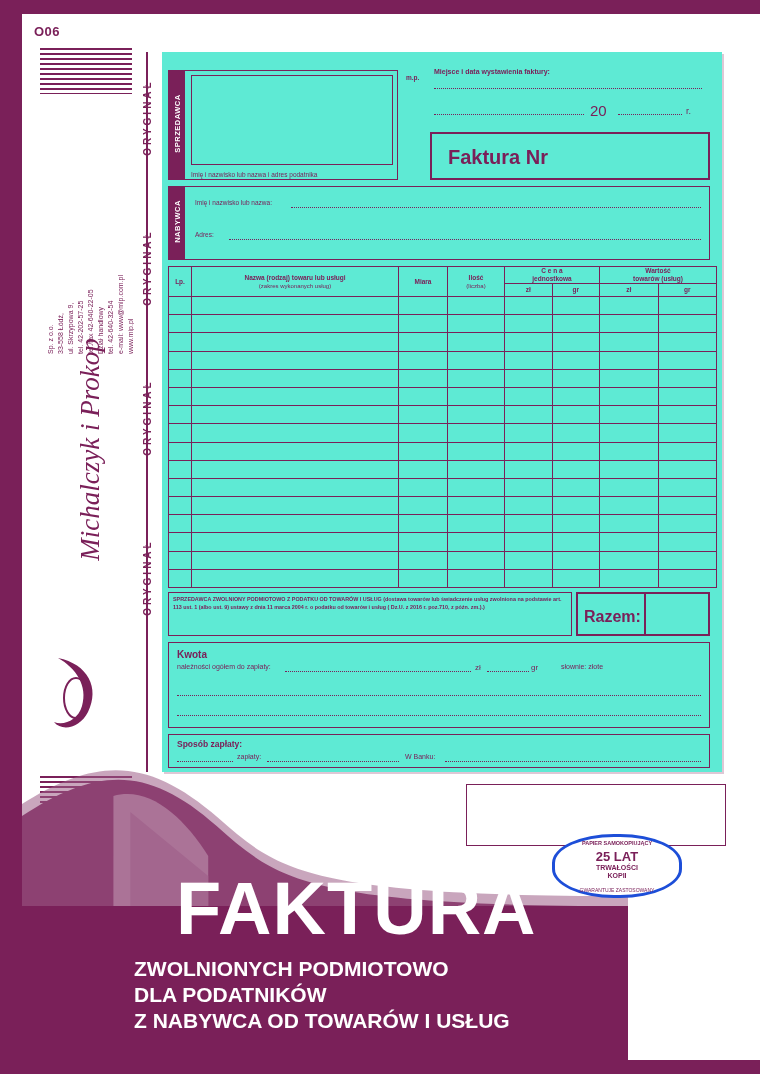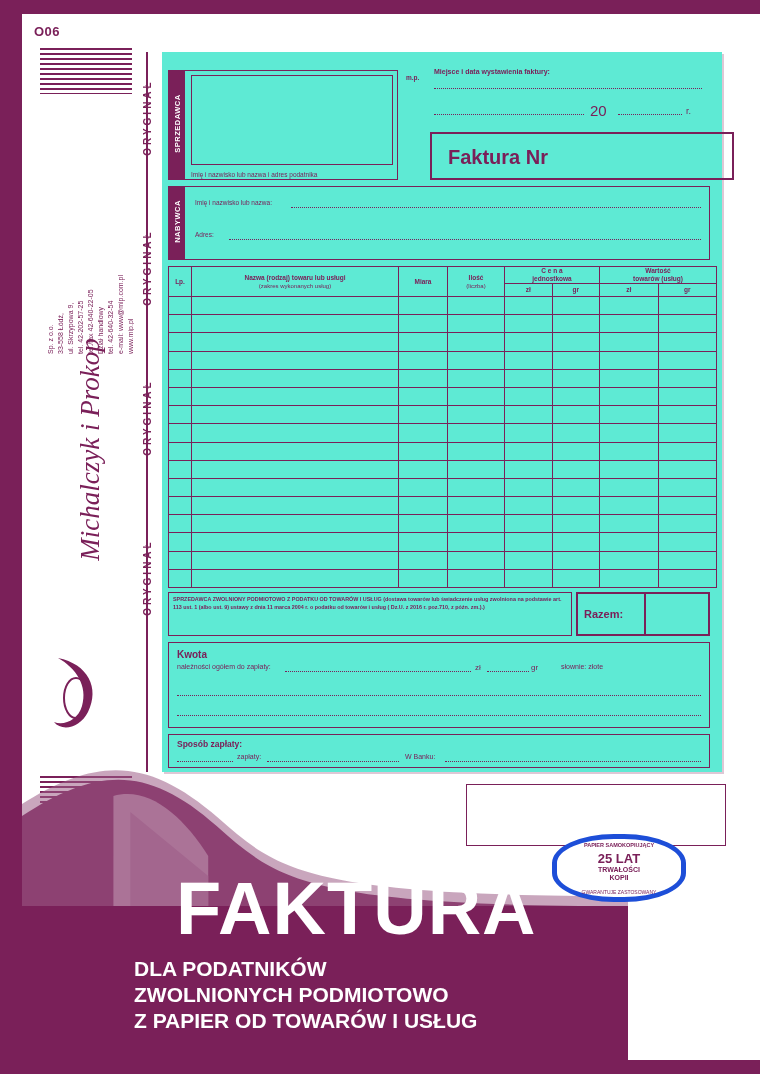--- a/index.html
+++ b/index.html
@@ -98,21 +98,21 @@
     font-size:74px;font-weight:bold;color:#ffffff;letter-spacing:1px;
     font-family:"Liberation Sans", sans-serif;
     margin-left:44px;
   }
   .faktura-sub{
     position:absolute;left:20px;top:198px;width:430px;
     font-size:21px;font-weight:bold;color:#ffffff;line-height:26px;
   }
   .seal{
     position:absolute;left:448px;top:78px;width:124px;height:58px;
-    border:5px solid #1d4ed8;border-radius:62px/29px;
+    border:3px solid #1d4ed8;border-radius:62px/29px;
     background:#ffffff;color:#7a2059;text-align:center;
   }
   .barcode-box{
     position:absolute;left:404px;top:178px;width:186px;height:104px;
     background:#ffffff;border:1px solid #ffffff;
   }
   .bars{
     position:absolute;left:8px;top:6px;width:170px;height:74px;
     background:
       repeating-linear-gradient(to right,#000 0 2px,#fff 2px 4px,#000 4px 5px,#fff 5px 9px,#000 9px 12px,#fff 12px 14px);
@@ -185,21 +185,21 @@
 
       <div class="bx" style="left:268px;top:14px;width:280px;height:60px;border:none;">
         <div class="tinylabel" style="position:absolute;left:4px;top:2px;font-weight:bold;font-size:7px;">Miejsce i data wystawienia faktury:</div>
         <div style="position:absolute;left:4px;top:22px;width:268px;border-bottom:1px dotted #7a2059;"></div>
         <div style="position:absolute;left:4px;top:48px;width:150px;border-bottom:1px dotted #7a2059;"></div>
         <div style="position:absolute;left:160px;top:36px;font-size:15px;color:#7a2059;">20</div>
         <div style="position:absolute;left:188px;top:48px;width:64px;border-bottom:1px dotted #7a2059;"></div>
         <div style="position:absolute;left:256px;top:40px;font-size:9px;color:#7a2059;">r.</div>
       </div>
 
-      <div class="bx" style="left:268px;top:80px;width:304px;height:48px;border-width:2px;">
+      <div class="bx" style="left:268px;top:80px;width:280px;height:48px;border-width:2px;">
         <div style="position:absolute;left:16px;top:12px;font-size:20px;font-weight:bold;color:#7a2059;">Faktura  Nr</div>
       </div>
 
       <div class="bx" style="left:6px;top:134px;width:542px;height:74px;">
         <div class="sideband">
             <span>NABYWCA</span>
           </div>
         <div class="tinylabel" style="position:absolute;left:26px;top:12px;">Imię i nazwisko lub nazwa:</div>
         <div style="position:absolute;left:122px;top:20px;width:410px;border-bottom:1px dotted #7a2059;"></div>
         <div class="tinylabel" style="position:absolute;left:26px;top:44px;">Adres:</div>
@@ -398,21 +398,21 @@
                 <td></td>
               </tr>
           </tbody>
         </table>
       </div>
 
       <div class="bx" style="left:6px;top:540px;width:404px;height:44px;">
         <div style="position:absolute;left:4px;top:3px;right:3px;font-size:5.4px;line-height:7.6px;color:#7a2059;font-weight:bold;">SPRZEDAWCA ZWOLNIONY PODMIOTOWO Z PODATKU OD TOWARÓW I USŁUG  (dostawa towarów lub świadczenie usług zwolniona na podstawie art. 113 ust. 1 (albo ust. 9) ustawy z dnia 11 marca 2004 r. o podatku od towarów i usług ( Dz.U. z 2016 r. poz.710, z późn. zm.).)</div>
       </div>
       <div class="bx" style="left:414px;top:540px;width:134px;height:44px;border-width:2px;">
-        <div style="position:absolute;left:6px;top:14px;font-size:11px;font-weight:bold;color:#7a2059;">Razem:</div>
+        <div style="position:absolute;left:6px;top:14px;font-size:16px;font-weight:bold;color:#7a2059;">Razem:</div>
         <div style="position:absolute;left:66px;top:0;width:2px;height:40px;background:#7a2059;"></div>
       </div>
 
       <div class="bx" style="left:6px;top:682px;width:542px;height:34px;">
         <div style="position:absolute;left:8px;top:4px;font-size:8.5px;font-weight:bold;color:#7a2059;">Sposób zapłaty:</div>
         <div style="position:absolute;left:8px;top:26px;width:56px;border-bottom:1px dotted #7a2059;"></div>
         <div style="position:absolute;left:68px;top:18px;font-size:7px;color:#7a2059;">zapłaty:</div>
         <div style="position:absolute;left:98px;top:26px;width:132px;border-bottom:1px dotted #7a2059;"></div>
         <div style="position:absolute;left:236px;top:18px;font-size:7px;color:#7a2059;">W Banku:</div>
         <div style="position:absolute;left:276px;top:26px;width:256px;border-bottom:1px dotted #7a2059;"></div>
@@ -446,23 +446,23 @@
         <path d="M0,48 C90,0 150,2 232,62 C300,112 330,140 716,140 L716,160 L0,160 Z" fill="#9d5d86" opacity="0.55"></path>
         <g opacity="0.5">
           <path d="M108,40 C150,30 190,60 220,100 L220,160 L108,160 Z" fill="#caa5bd"></path>
           <path d="M128,56 L220,120 L220,160 L128,160 Z" fill="#b98bab"></path>
         </g>
         <rect x="0" y="150" width="716" height="154" fill="#7a2059"></rect>
       </svg>
 
       <div class="faktura-title" style="left:110px;top:110px;">FAKTURA</div>
       <div class="faktura-sub" style="left:112px;top:200px;">
+        <div>ZWOLNIONYCH PODMIOTOWO</div>
         <div>DLA PODATNIKÓW</div>
-        <div>ZWOLNIONYCH PODMIOTOWO</div>
-        <div>Z PAPIER OD TOWARÓW I USŁUG</div>
+        <div>Z NABYWCA OD TOWARÓW I USŁUG</div>
       </div>
 
       <div class="seal" style="left:530px;top:78px;">
         <div style="position:absolute;left:0;top:3px;width:100%;font-size:5.5px;font-weight:bold;">PAPIER SAMOKOPIUJĄCY</div>
         <div style="position:absolute;left:0;top:12px;width:100%;font-size:13px;font-weight:bold;">25 LAT</div>
         <div style="position:absolute;left:0;top:27px;width:100%;font-size:7px;font-weight:bold;">TRWAŁOŚCI</div>
         <div style="position:absolute;left:0;top:35px;width:100%;font-size:7px;font-weight:bold;">KOPII</div>
         <div style="position:absolute;left:0;bottom:2px;width:100%;font-size:5px;">GWARANTUJE ZASTOSOWANY</div>
       </div>
 

